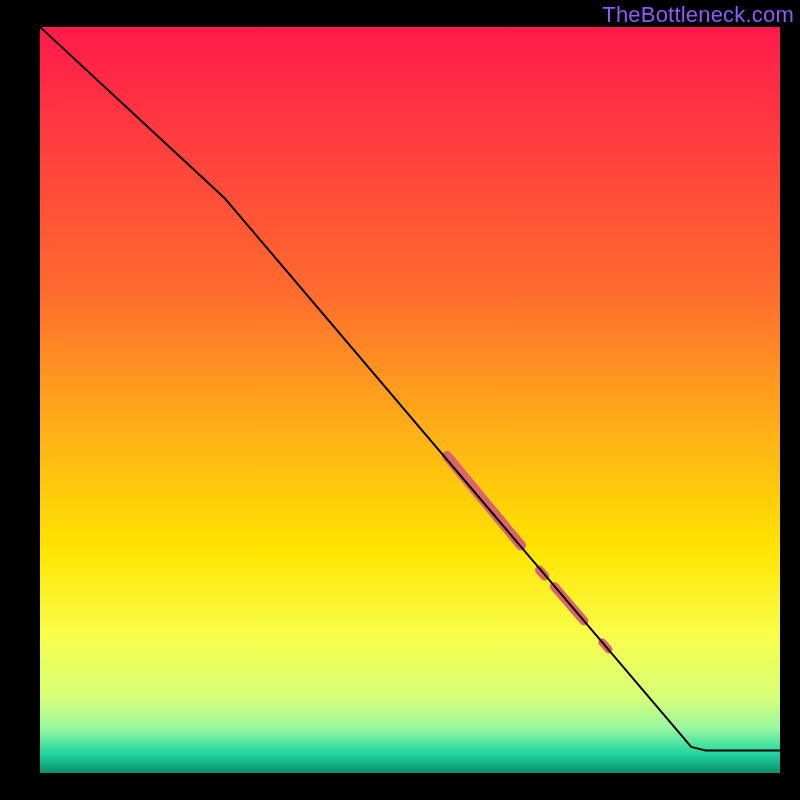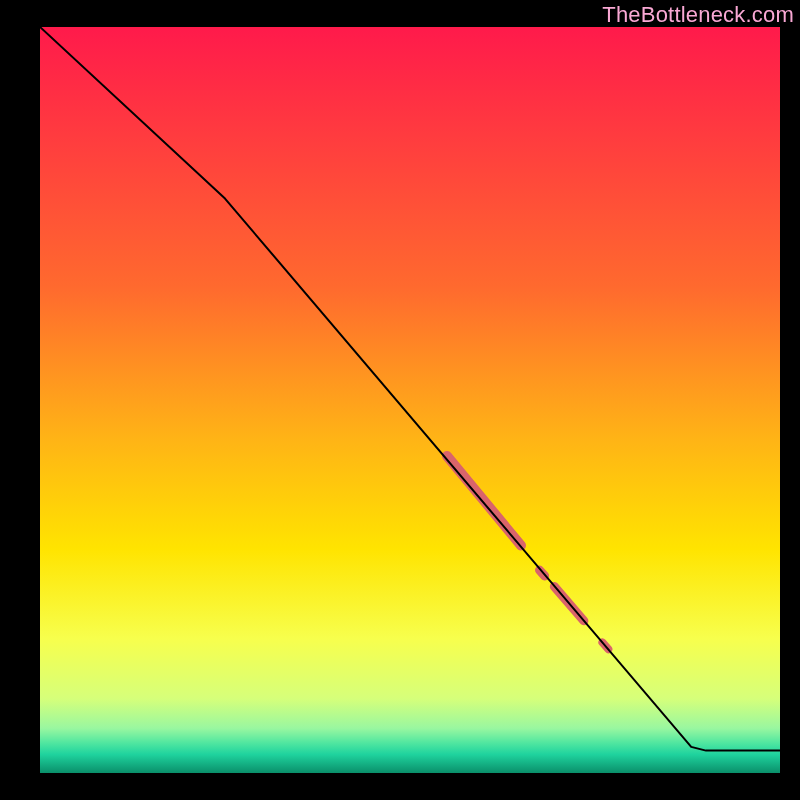--- a/index.html
+++ b/index.html
@@ -14,21 +14,21 @@
   .stage {
     position: relative;
     width: 800px;
     height: 800px;
     background: #000;
   }
   .watermark {
     position: absolute;
     top: 2px;
     right: 6px;
-    color: #f9a8d4;
+    color: #8b5cf6;
     font-size: 22px;
     font-weight: 500;
     letter-spacing: 0.2px;
     z-index: 5;
     user-select: none;
   }
   svg { display: block; }
 </style>
 </head>
 <body>

